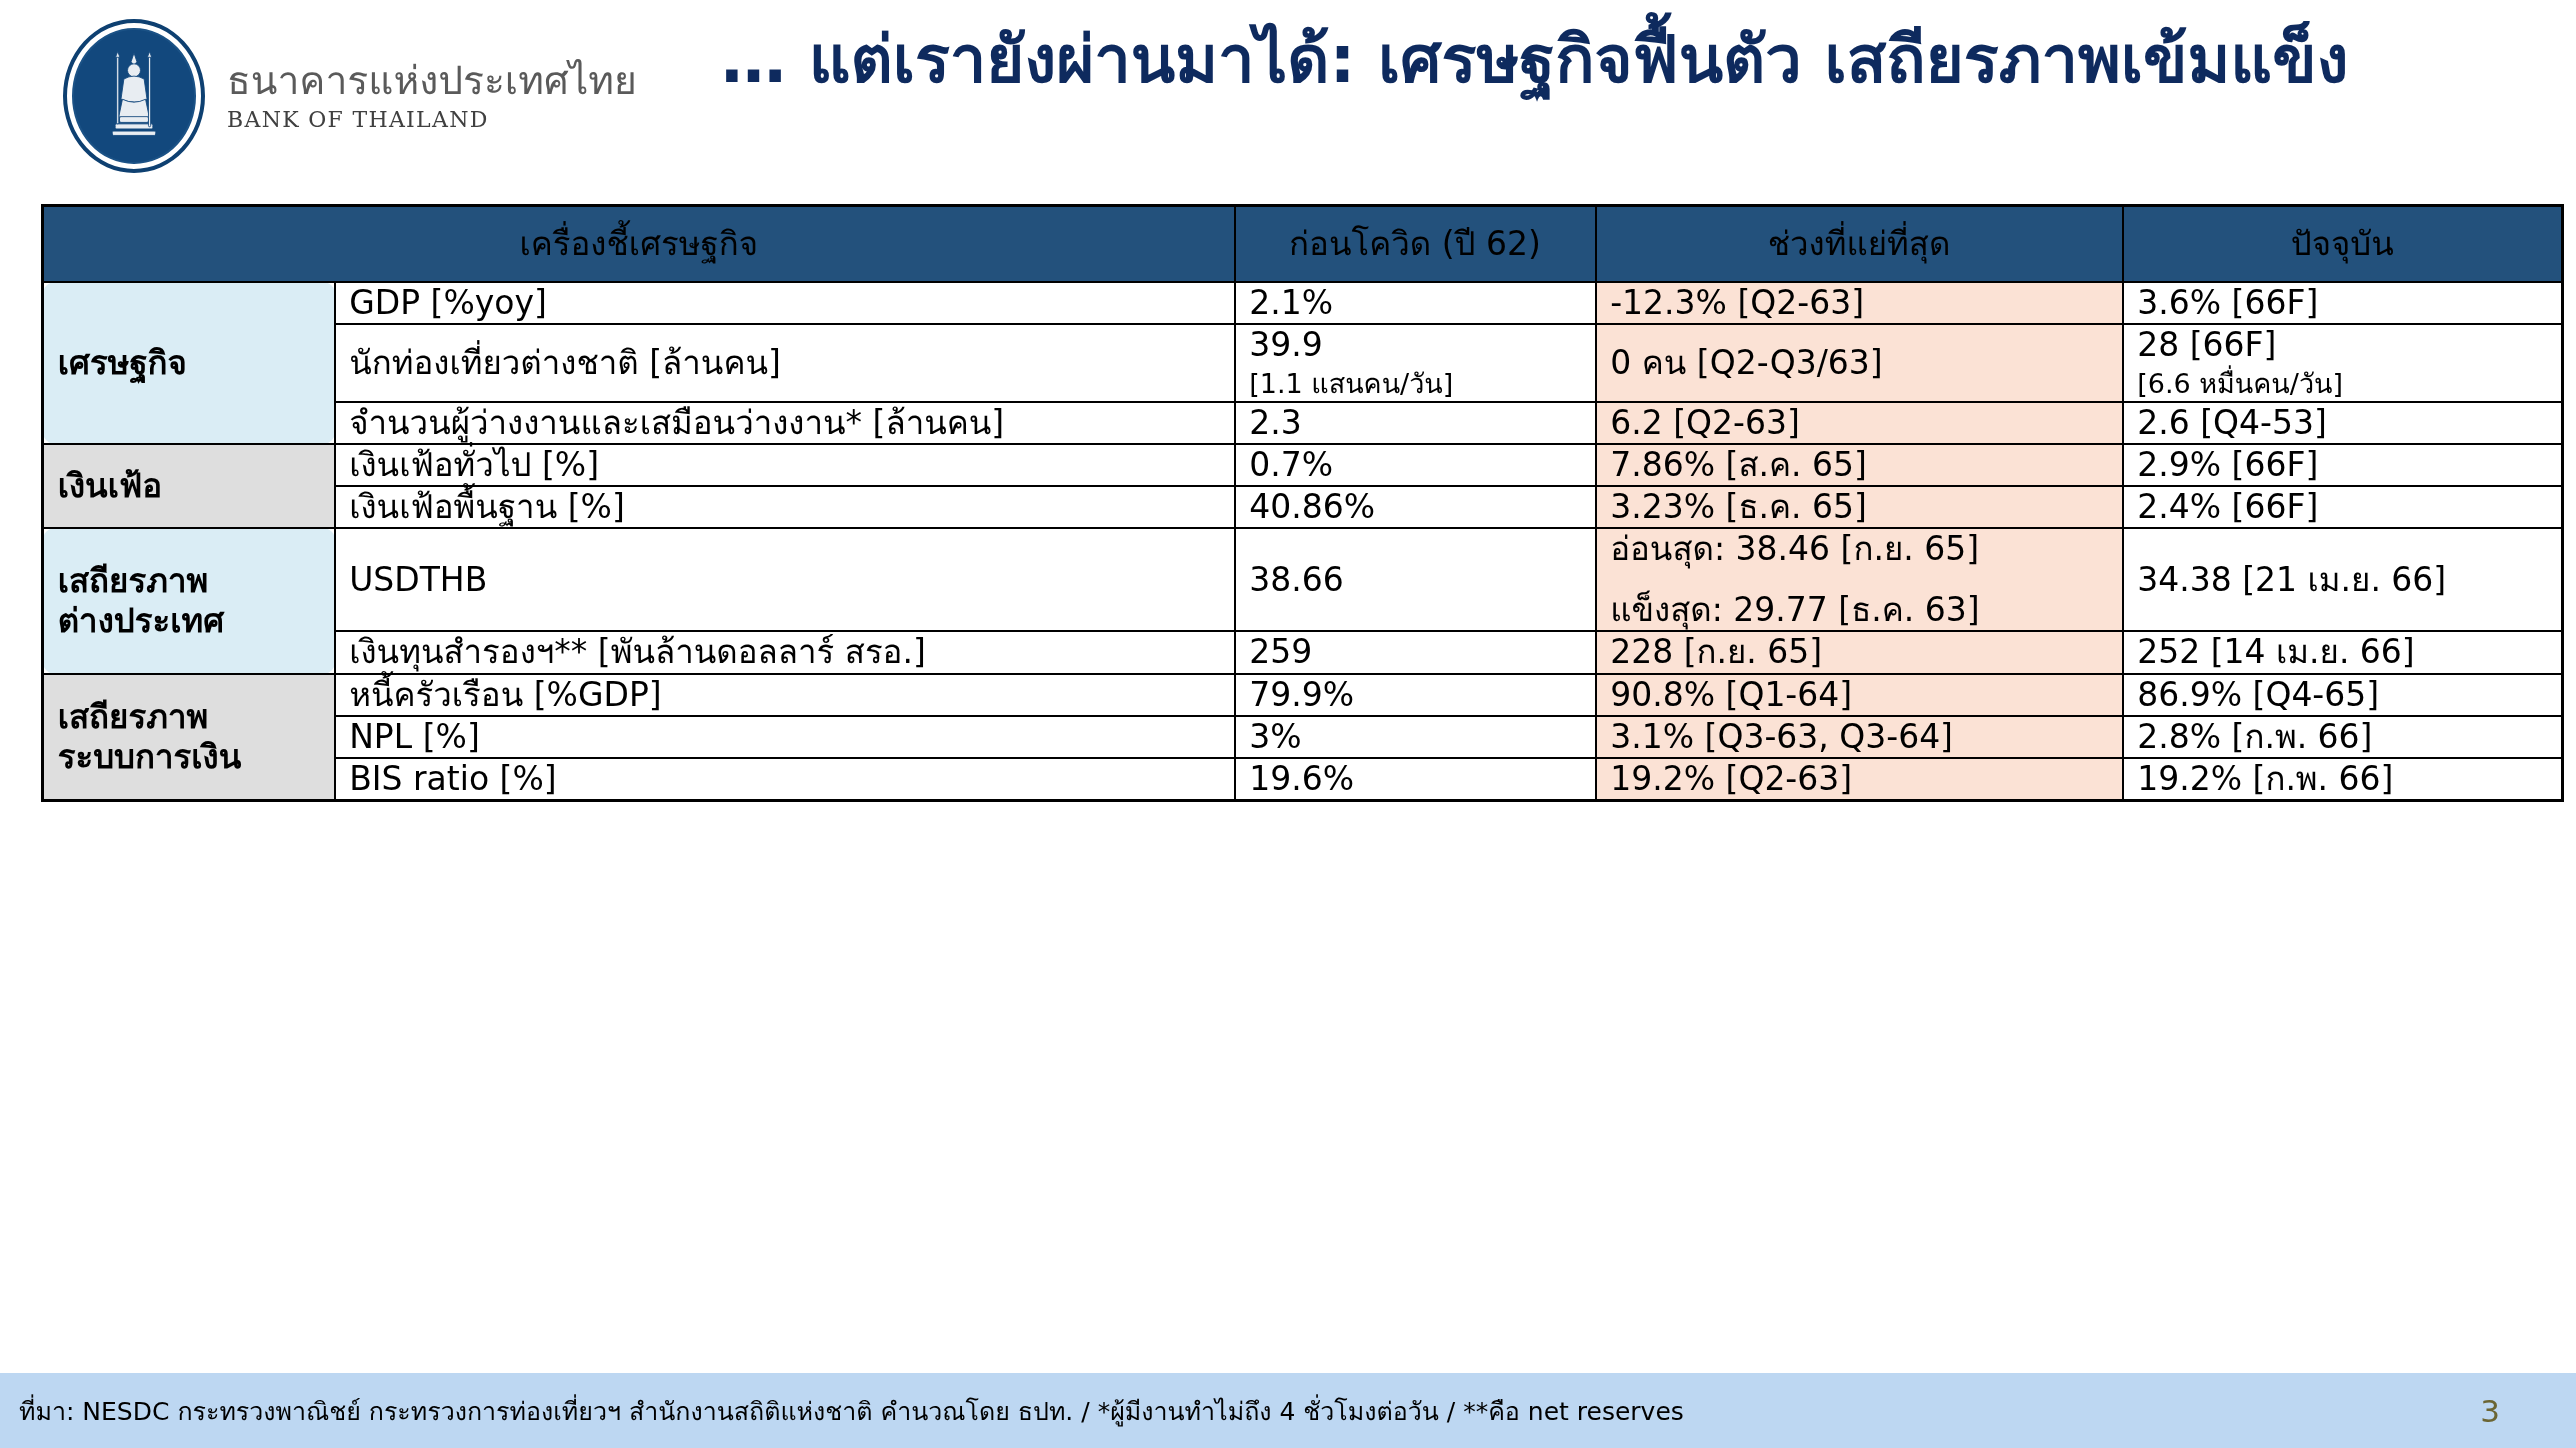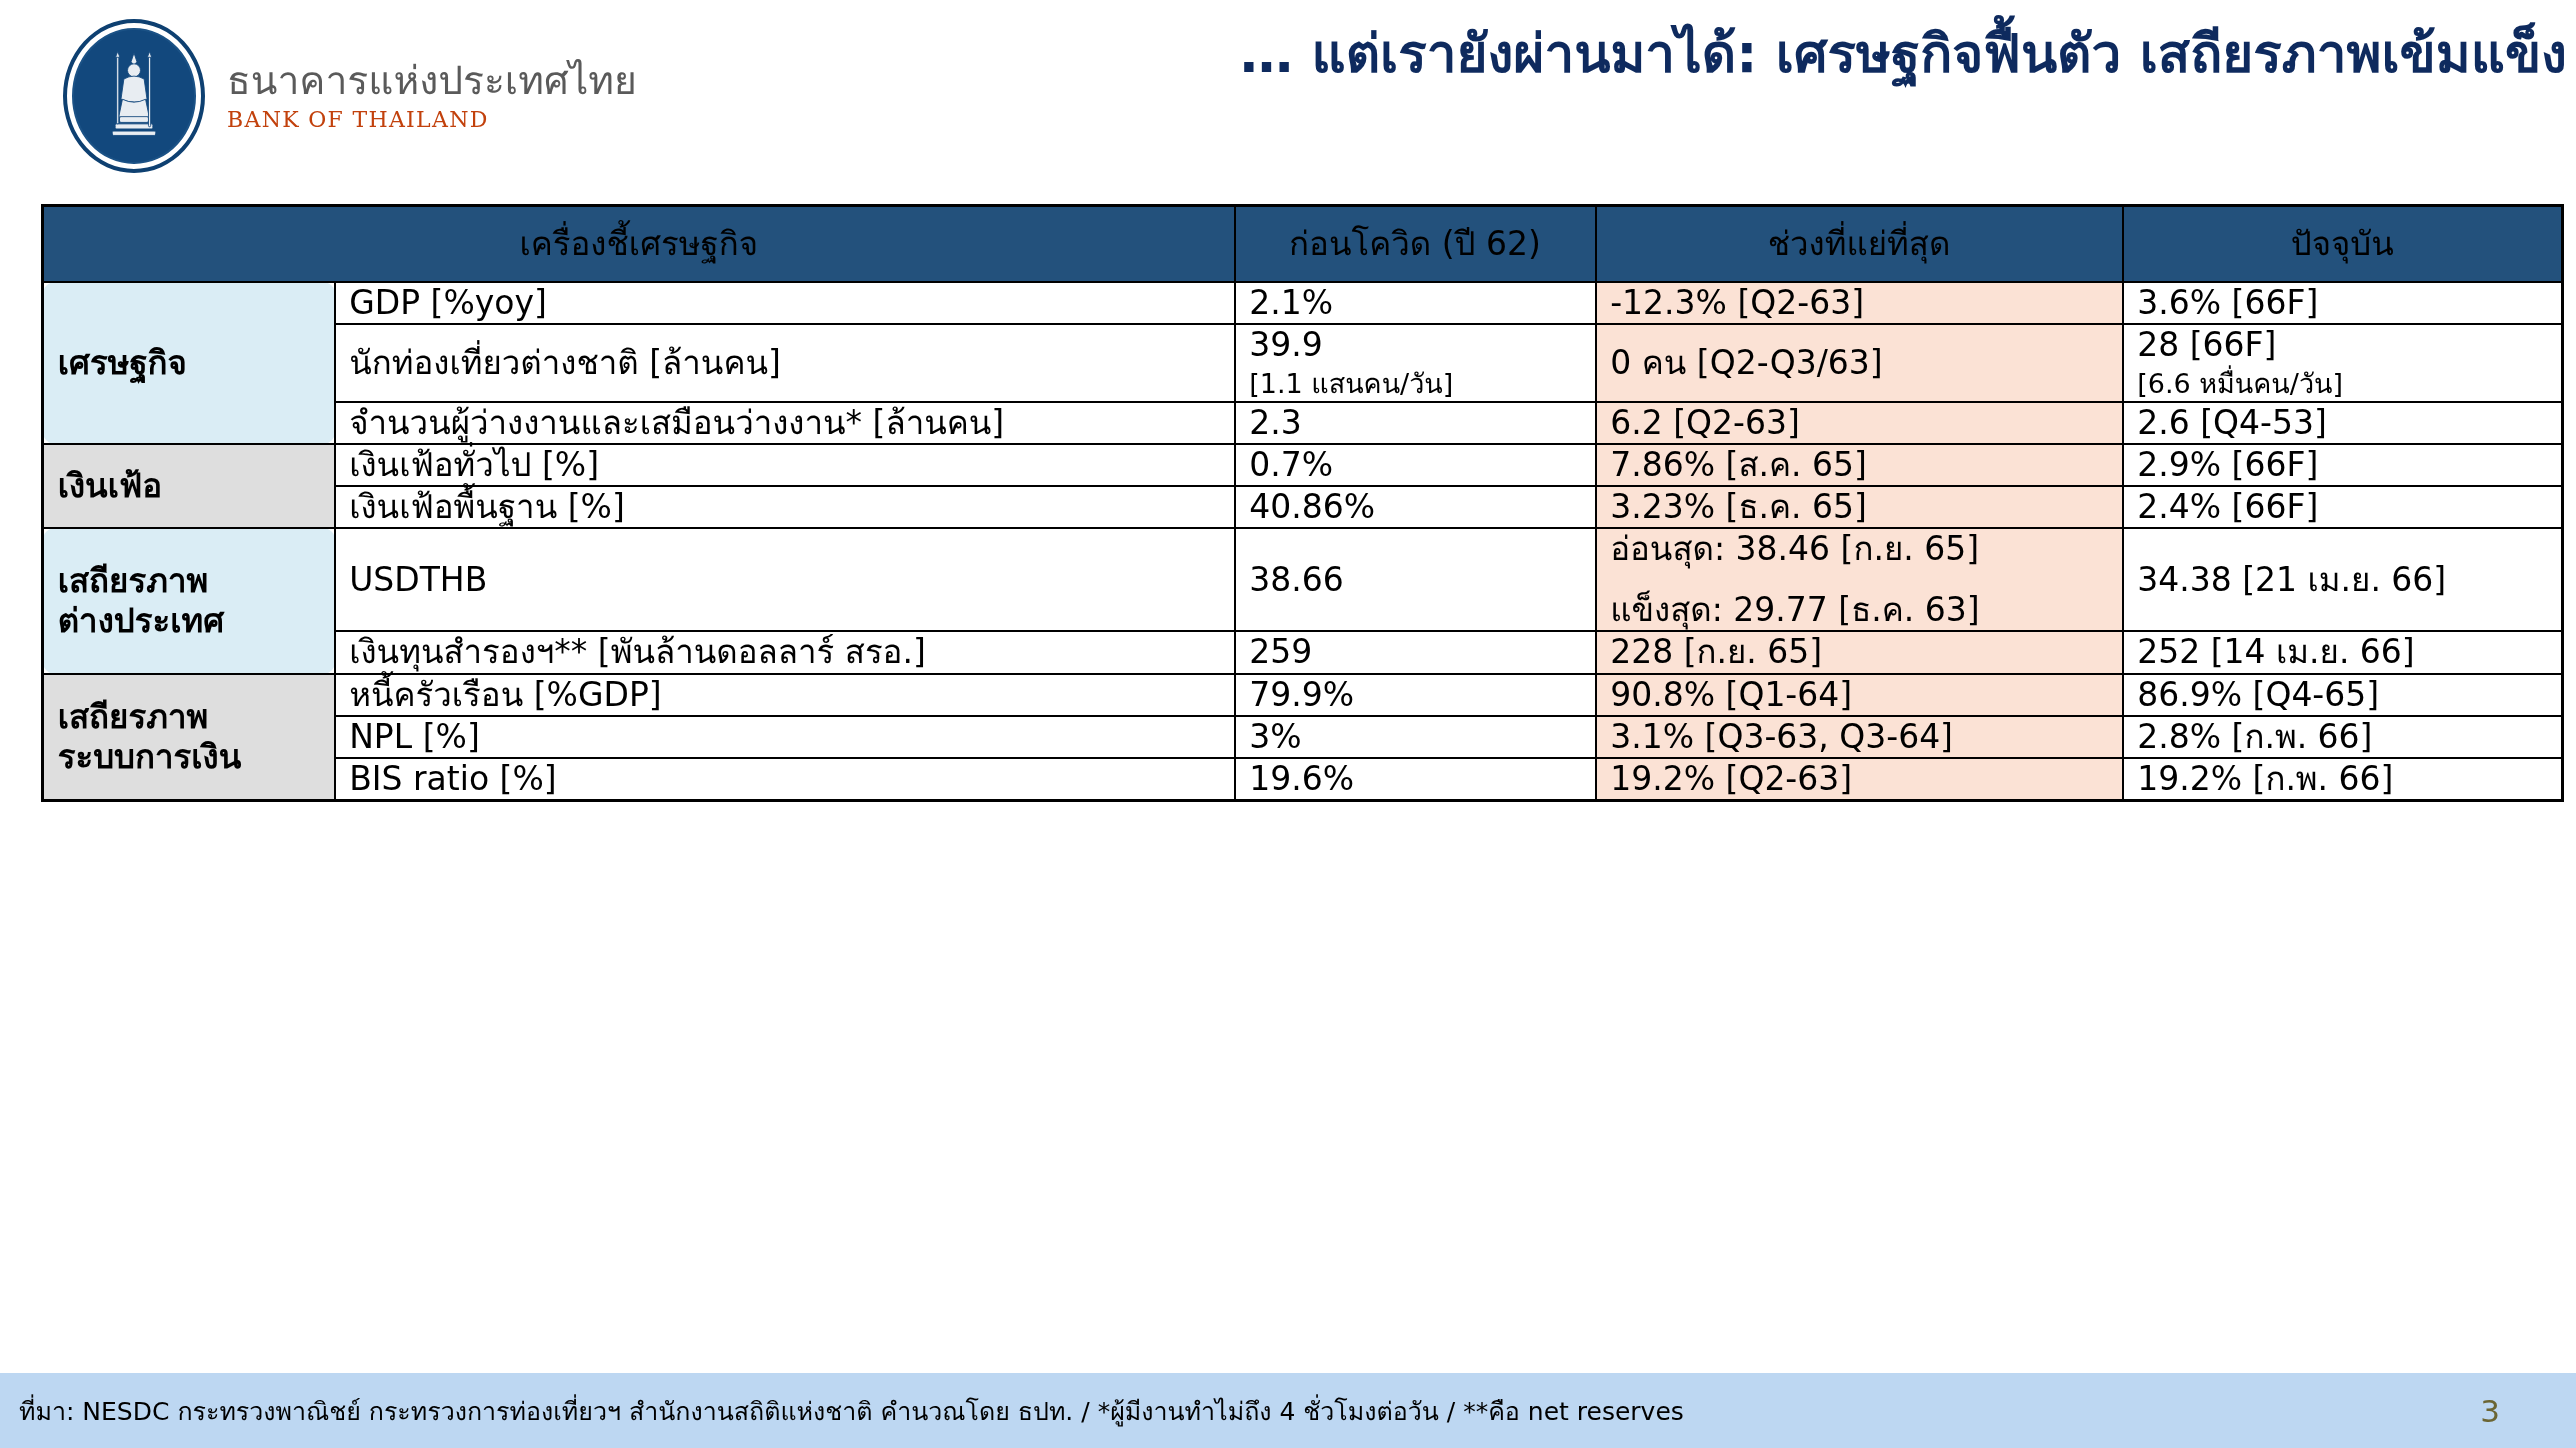--- a/index.html
+++ b/index.html
@@ -63,32 +63,31 @@
     line-height: 1;
   }
   .wordmark .th {
     font-size: 39px;
     color: #5A5A5A;
     letter-spacing: 0px;
     font-family: "DejaVu Sans", "Liberation Sans", sans-serif;
   }
   .wordmark .en {
     font-size: 22px;
-    color: #c2410c;
+    color: #404040;
     letter-spacing: 1.3px;
     margin-top: 8.6px;
     font-family: "DejaVu Serif", "Liberation Serif", serif;
   }
   .slide-title {
     position: absolute;
     right: 33px;
     top: 24px;
     width: 1846px;
-    text-align: right;
-    font-size: 53px;
+    font-size: 65px;
     font-weight: bold;
     color: #0E2A5E;
     line-height: 1.12;
     white-space: nowrap;
   }
 
   
   .table-wrap {
     position: absolute;
     left: 41px;

